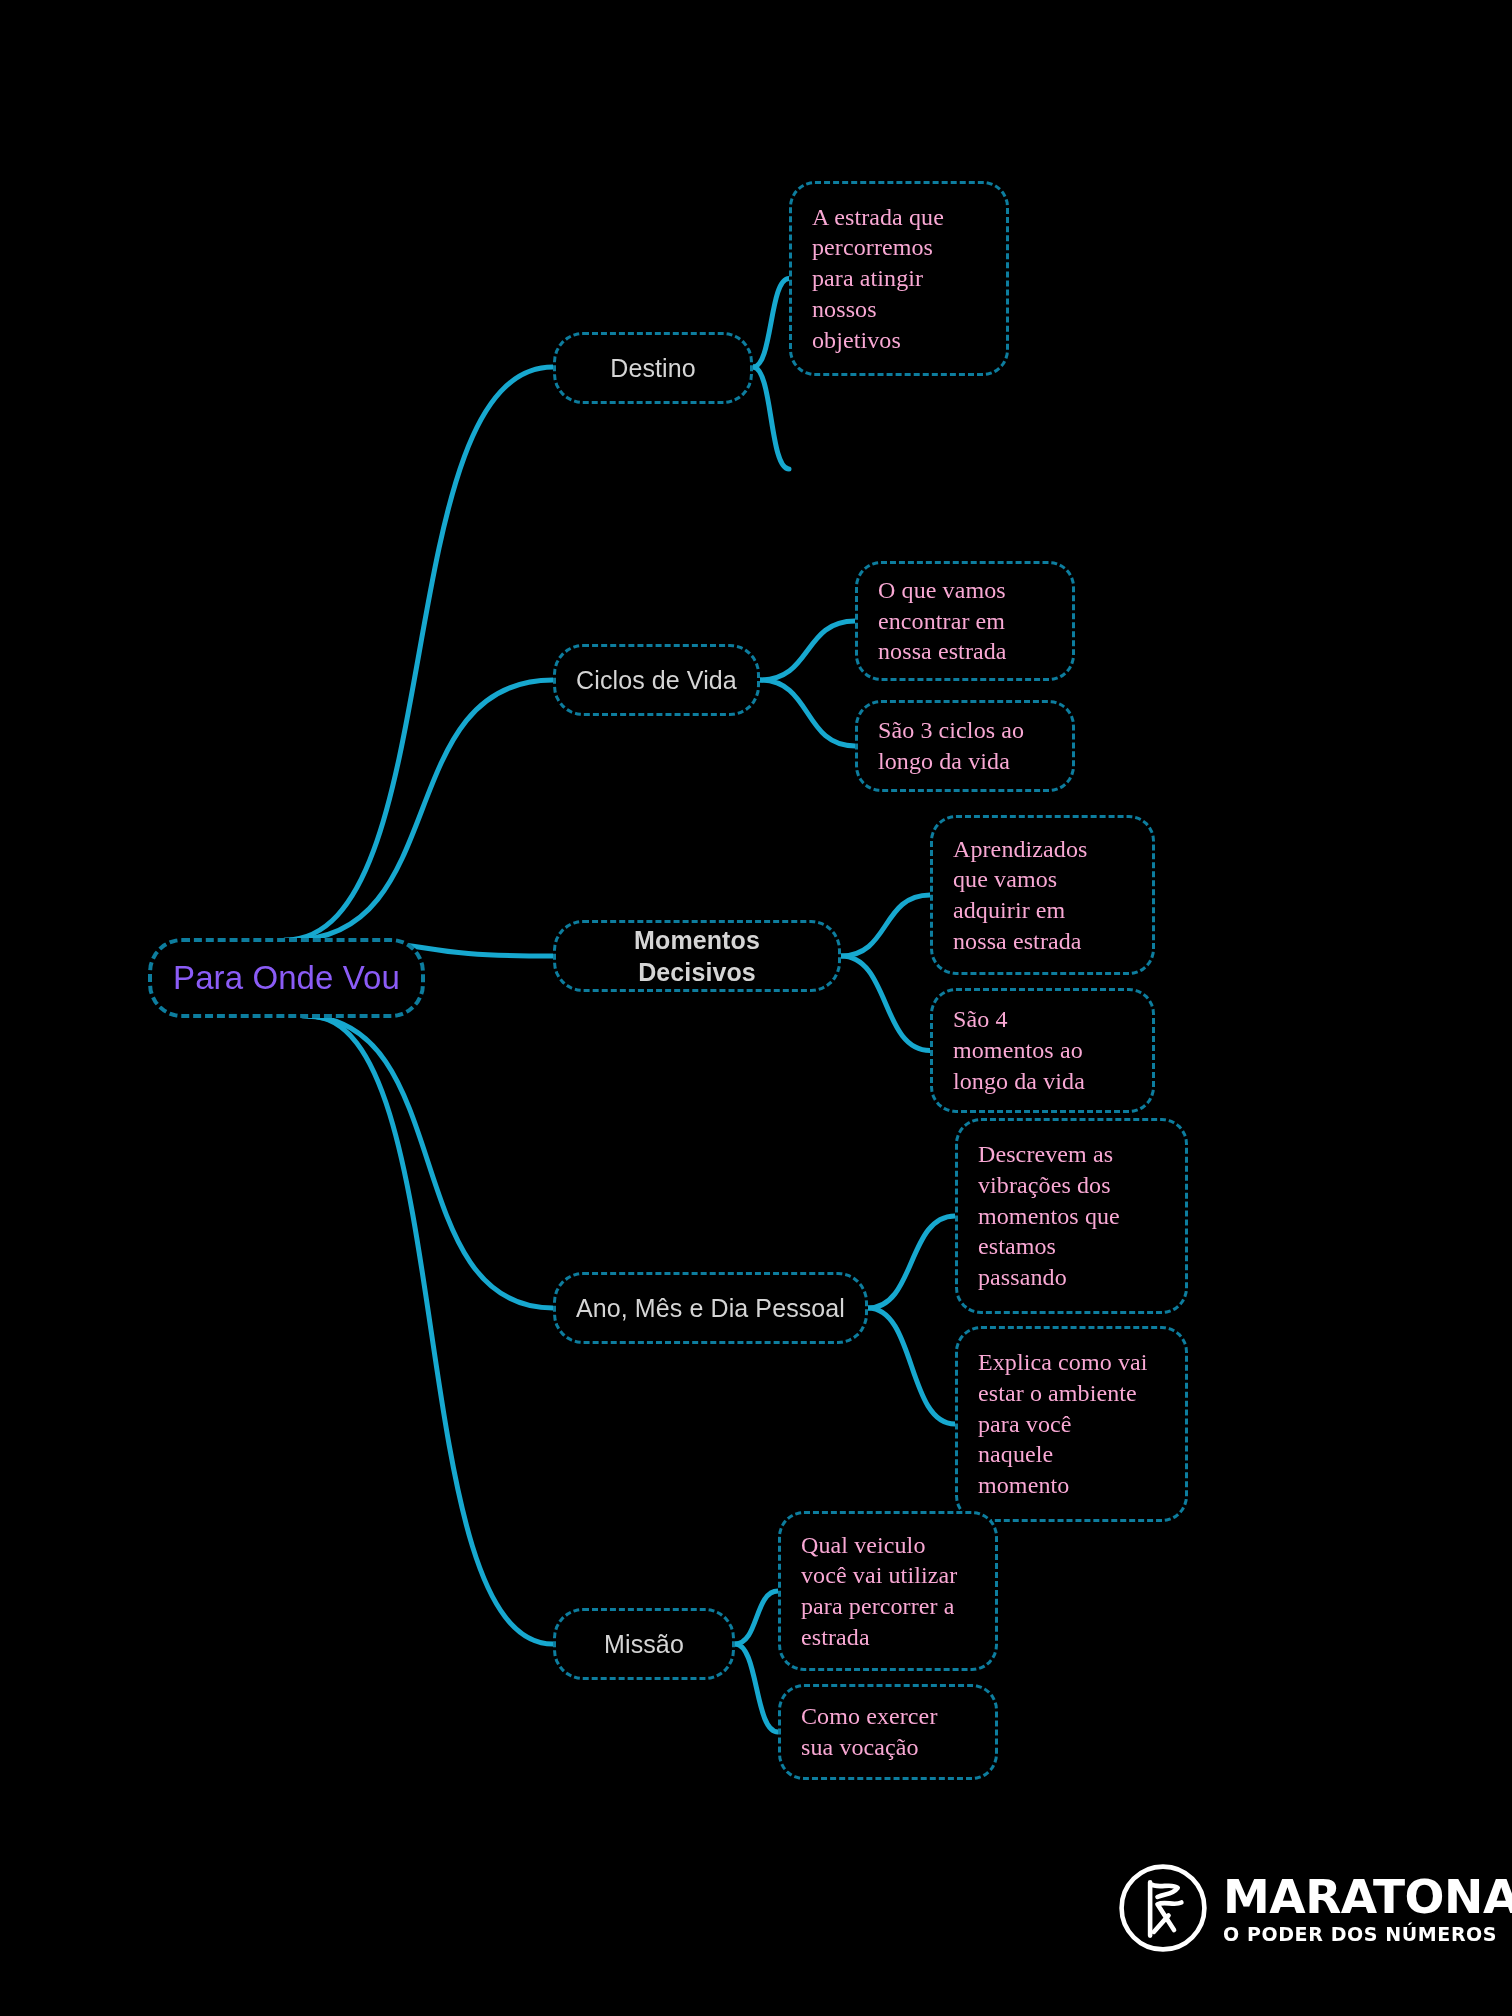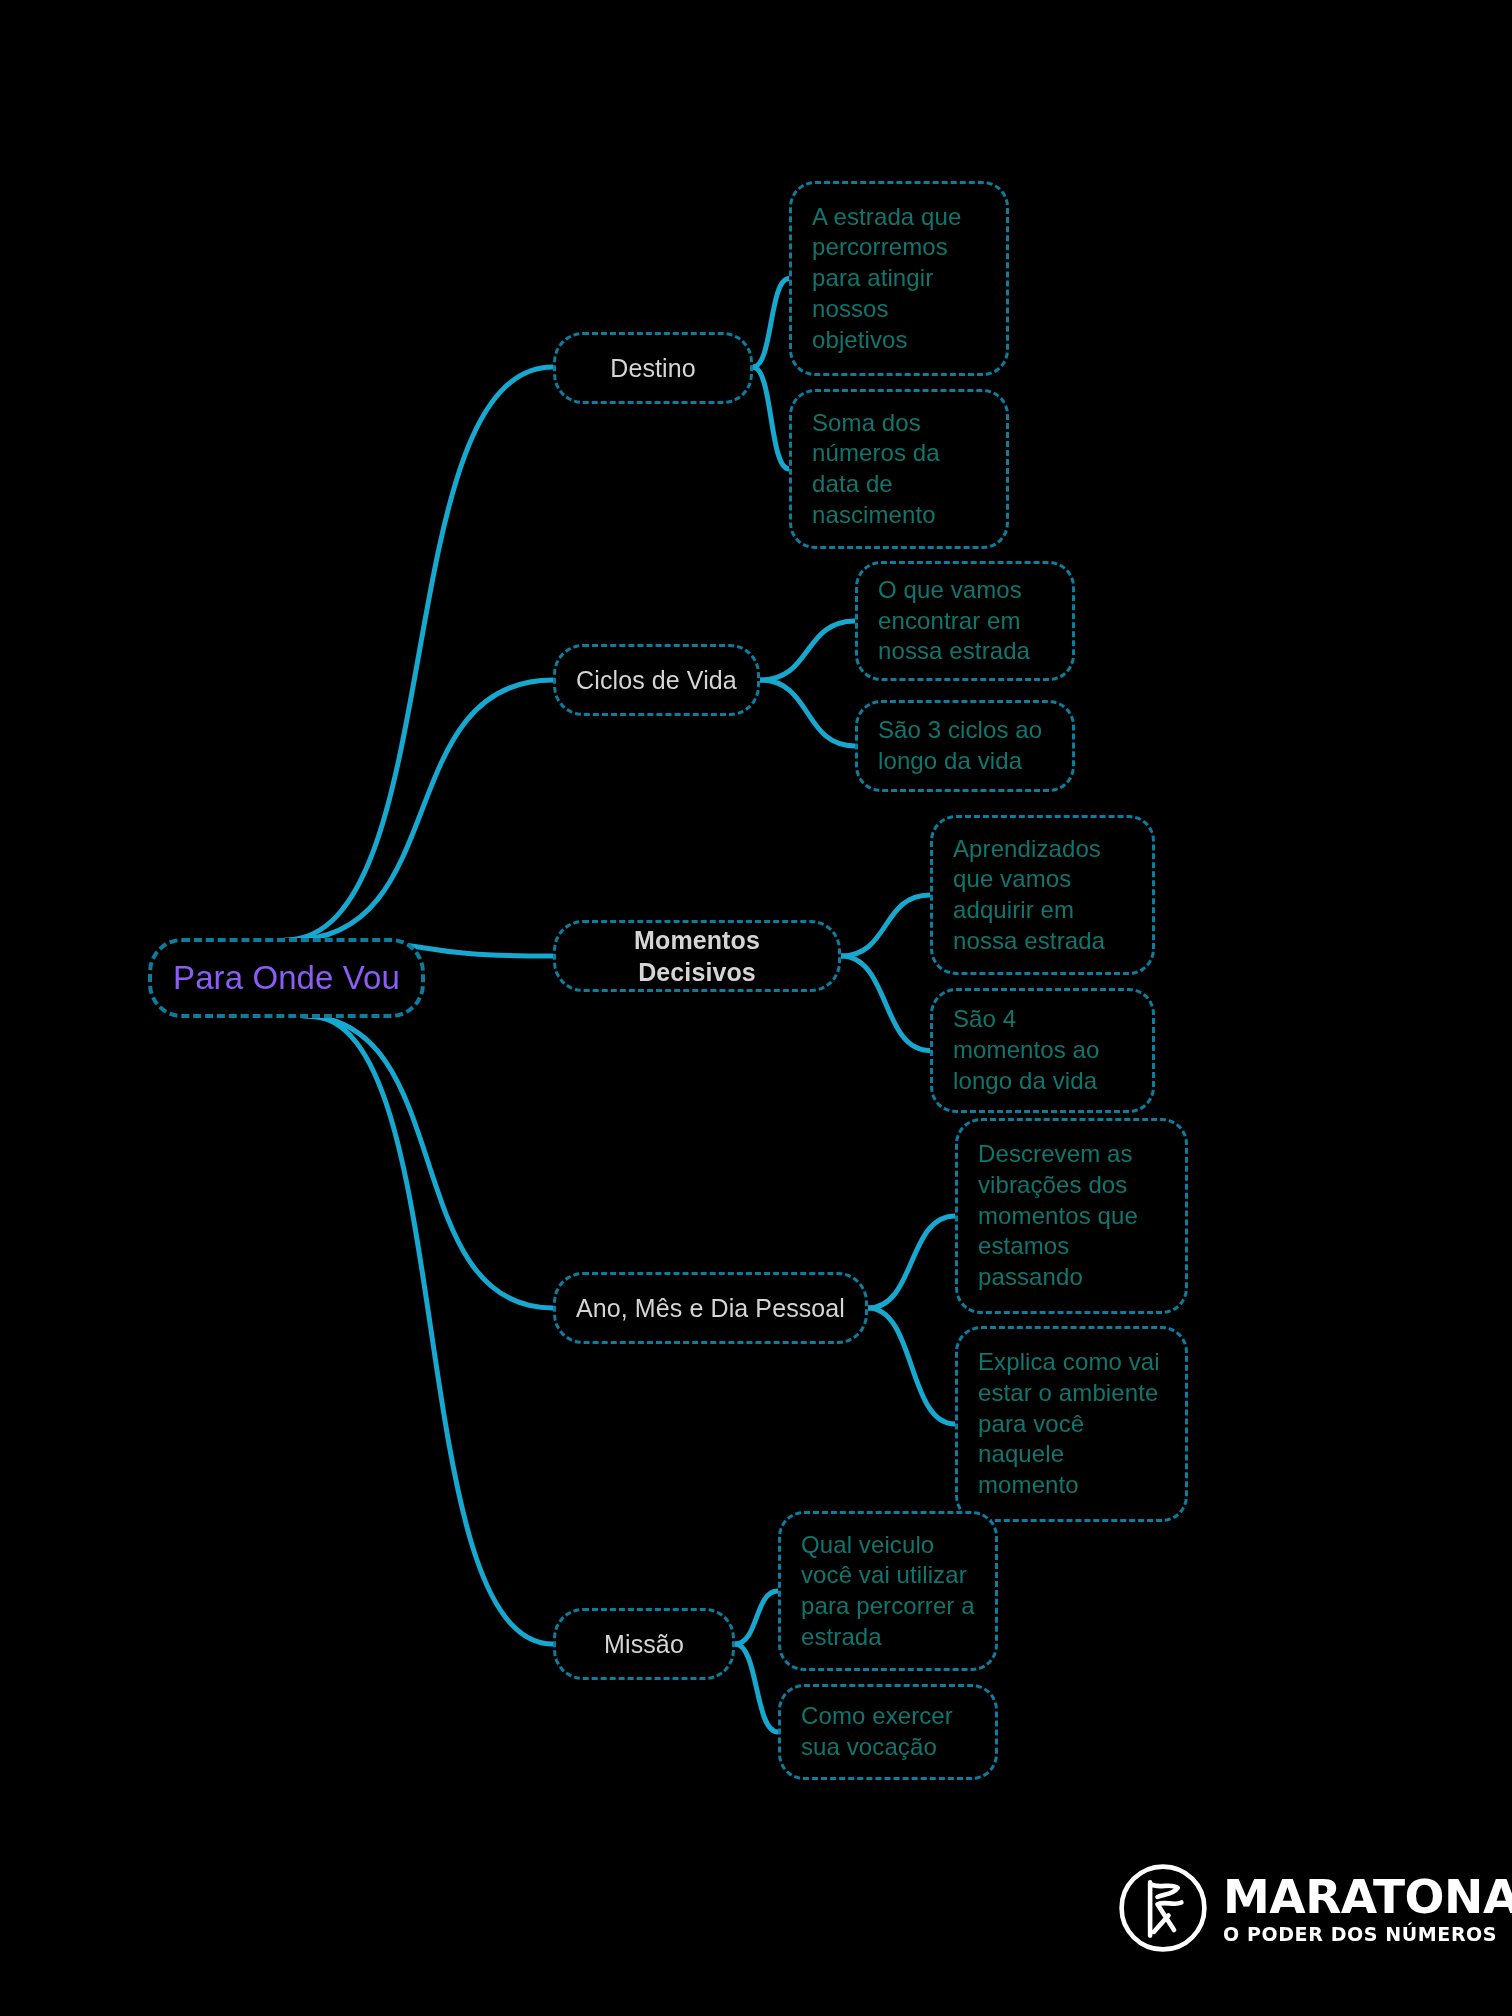--- a/index.html
+++ b/index.html
@@ -68,22 +68,23 @@
     font-size: 25px;
     color: #d5d5d5;
     padding: 0 16px;
   }
 
   
   .node.leaf {
     border-radius: 26px;
     text-align: left;
     font-size: 24px;
-    color: #0f766e;
+    color: #f9a8d4;
     padding: 0 20px;
+    font-family: Liberation Serif, serif;
   }
 
   
   #logo {
     position: absolute;
     display: flex;
     align-items: center;
     gap: 14px;
   }
   #logo .mark {
@@ -143,26 +144,20 @@
   <div class="node branch" id="b0" style="left: 553px; top: 332px; width: 200px; height: 72px;">
     <span class="txt">Destino</span>
   </div>
   <div class="node leaf" id="b0c0" style="left: 789px; top: 181px; width: 220px; height: 195px;">
     <span class="txt">A estrada que
 percorremos
 para atingir
 nossos
 objetivos</span>
   </div>
-  <div class="node leaf" id="b0c1" style="left: 789px; top: 389px; width: 220px; height: 160px;">
-    <span class="txt">Soma dos
-números da
-data de
-nascimento</span>
-  </div>
 
   <div class="node branch" id="b1" style="left: 553px; top: 644px; width: 207px; height: 72px;">
     <span class="txt">Ciclos de Vida</span>
   </div>
   <div class="node leaf" id="b1c0" style="left: 855px; top: 561px; width: 220px; height: 120px;">
     <span class="txt">O que vamos
 encontrar em
 nossa estrada</span>
   </div>
   <div class="node leaf" id="b1c1" style="left: 855px; top: 700px; width: 220px; height: 92px;">

